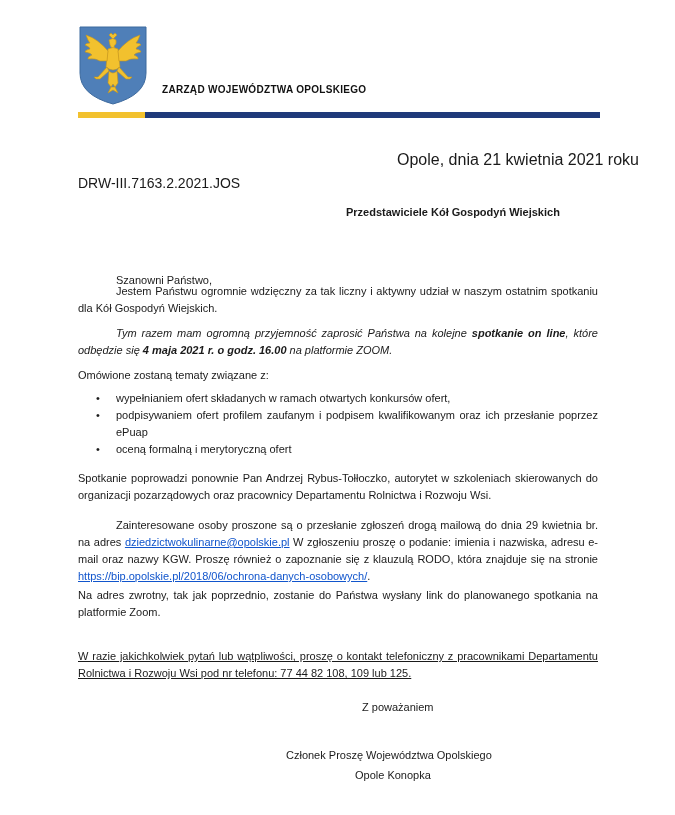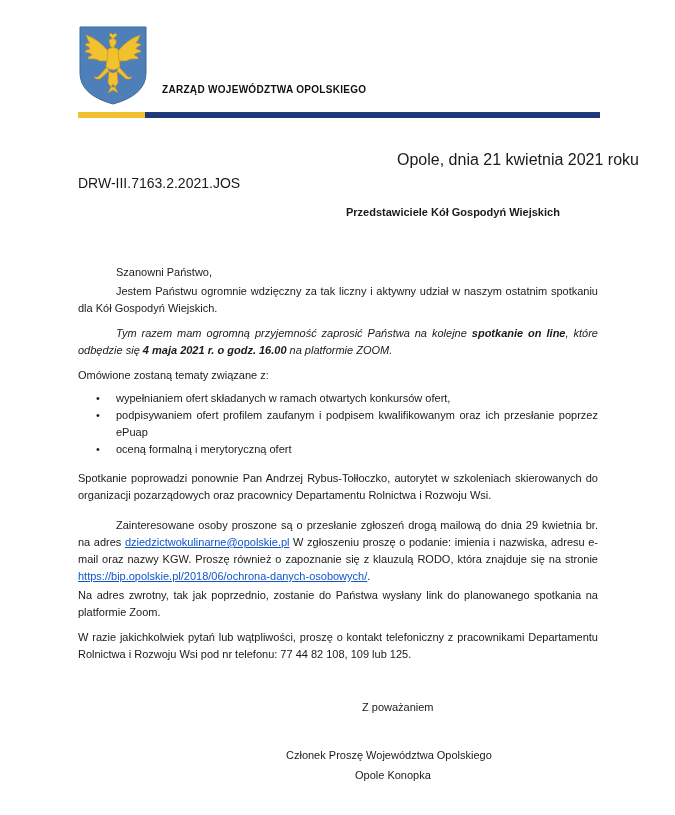--- a/index.html
+++ b/index.html
@@ -8,31 +8,31 @@
     .abs { position: absolute; }
     .crest { left: 78px; top: 25px; width: 70px; height: 80px; }
     .org-name { left: 162px; top: 84px; font-size: 10px; font-weight: bold; letter-spacing: 0.3px; color: #111; }
     .bar-yellow { left: 78px; top: 112px; width: 67px; height: 6px; background: #f2c12e; }
     .bar-blue { left: 145px; top: 112px; width: 455px; height: 6px; background: #1f3a7a; }
     .ref { left: 78px; top: 139px; font-size: 14px; margin-top: 36px; }
     .date { left: 397px; top: 151px; font-size: 16px; }
     .recipient { left: 346px; top: 206px; font-size: 11px; font-weight: bold; }
     .p { position: absolute; left: 78px; width: 520px; font-size: 11px; line-height: 17px; text-align: justify; }
     .indent { text-indent: 38px; }
-    .greet { top: 264px; left: 116px; width: auto; }
+    .greet { top: 272px; left: 116px; width: auto; }
     .p1 { top: 283px; }
     .p2 { top: 325px; font-style: italic; }
     .p3 { top: 367px; }
     .list { position: absolute; left: 78px; top: 390px; width: 520px; margin: 0; padding: 0; list-style: none; font-size: 11px; line-height: 17px; }
     .list li { position: relative; padding-left: 38px; text-align: justify; }
     .list li .bullet { position: absolute; left: 18px; top: 0; }
     .p4 { top: 470px; }
     .p5 { top: 517px; }
     .p6 { top: 587px; }
-    .p7 { top: 629px; }
+    .p7 { top: 648px; text-decoration: underline; }
     .link { color: #1155cc; text-decoration: underline; }
     .closing { left: 362px; top: 701px; font-size: 11px; }
     .sig-title { left: 286px; top: 749px; font-size: 11px; }
     .sig-name { left: 355px; top: 769px; font-size: 11px; }
     .handled { left: 78px; top: 795px; font-size: 12px; font-weight: bold; color: #222; margin-top: 44px; }
     b { font-weight: bold; }
   </style>
 </head>
 <body>
 

